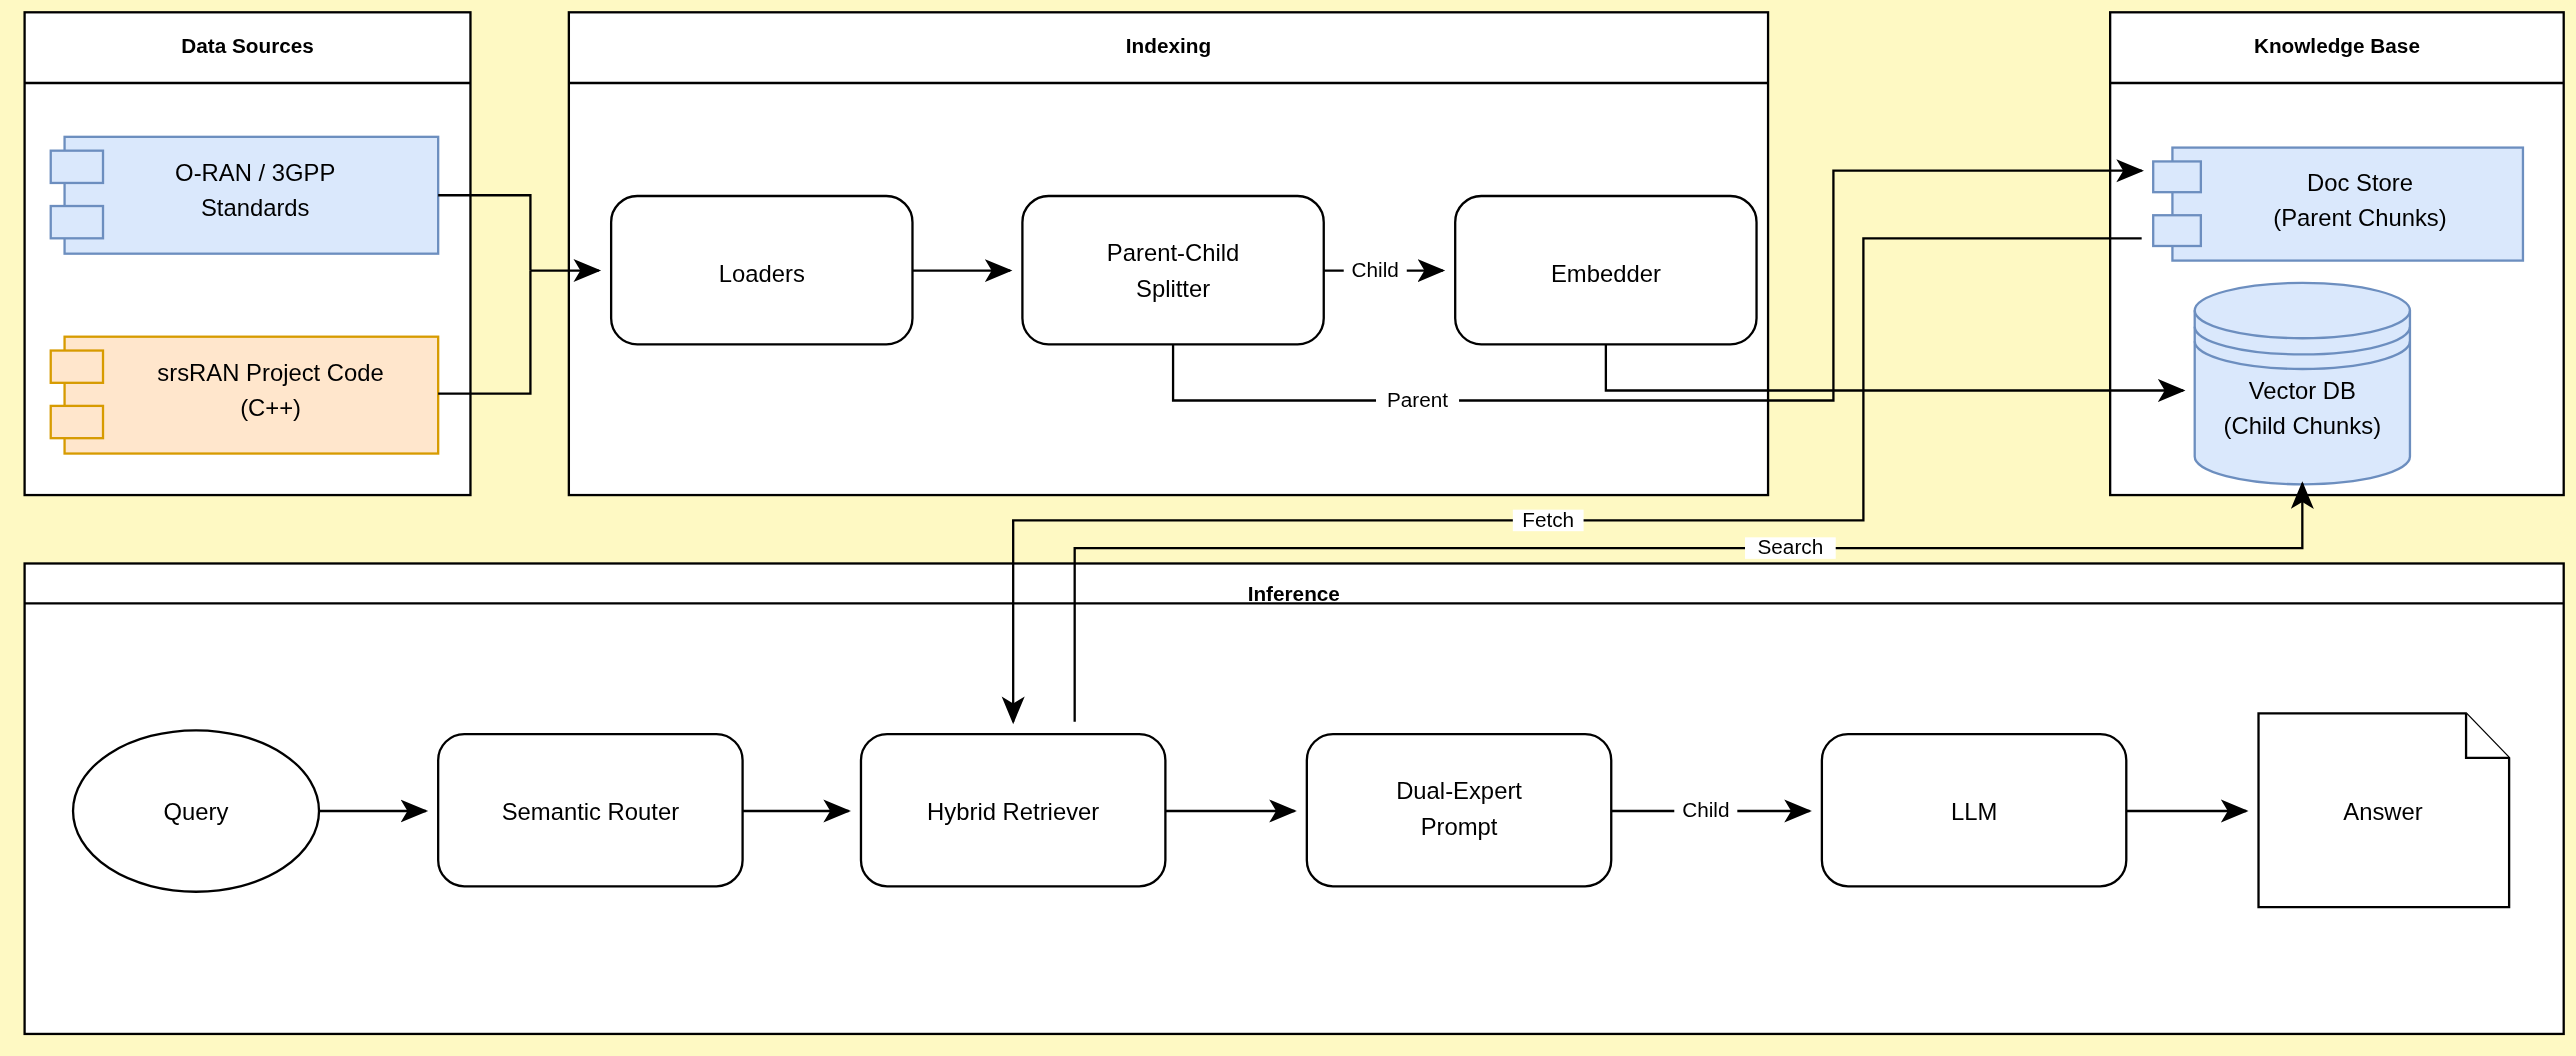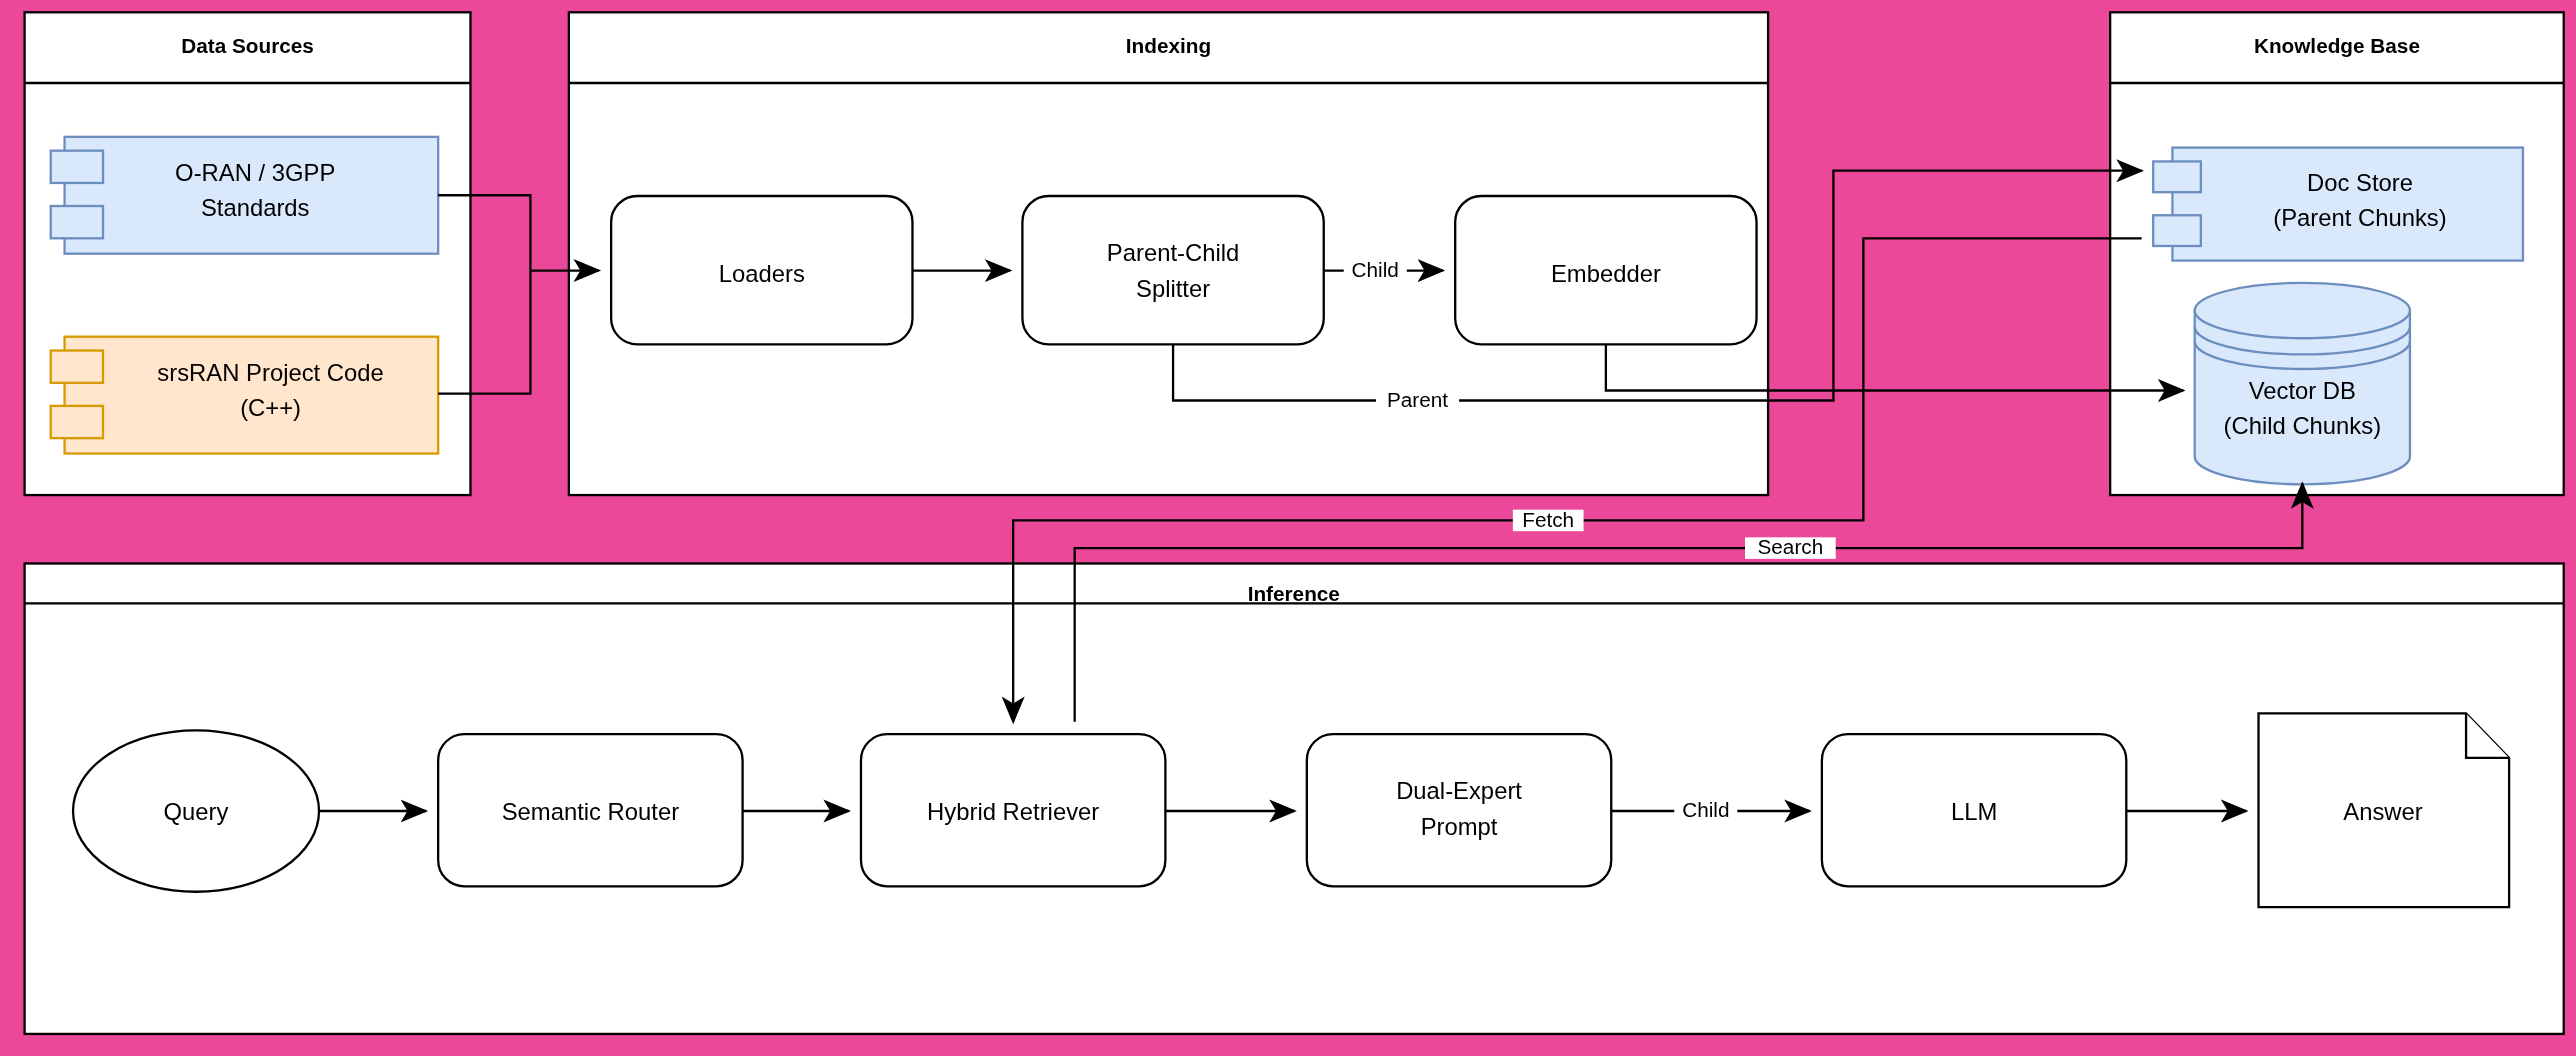--- a/index.html
+++ b/index.html
@@ -8,21 +8,21 @@
     padding: 0;
     background: #ffffff;
   }
   body {
     font-family: "Liberation Sans", sans-serif;
   }
   #stage {
     position: relative;
     width: 2576px;
     height: 1057px;
-    background: #ec4899;
+    background: #fef9c3;
     overflow: hidden;
   }
   svg#diagram {
     position: absolute;
     left: 0;
     top: 0;
     width: 2576px;
     height: 1057px;
     display: block;
   }

